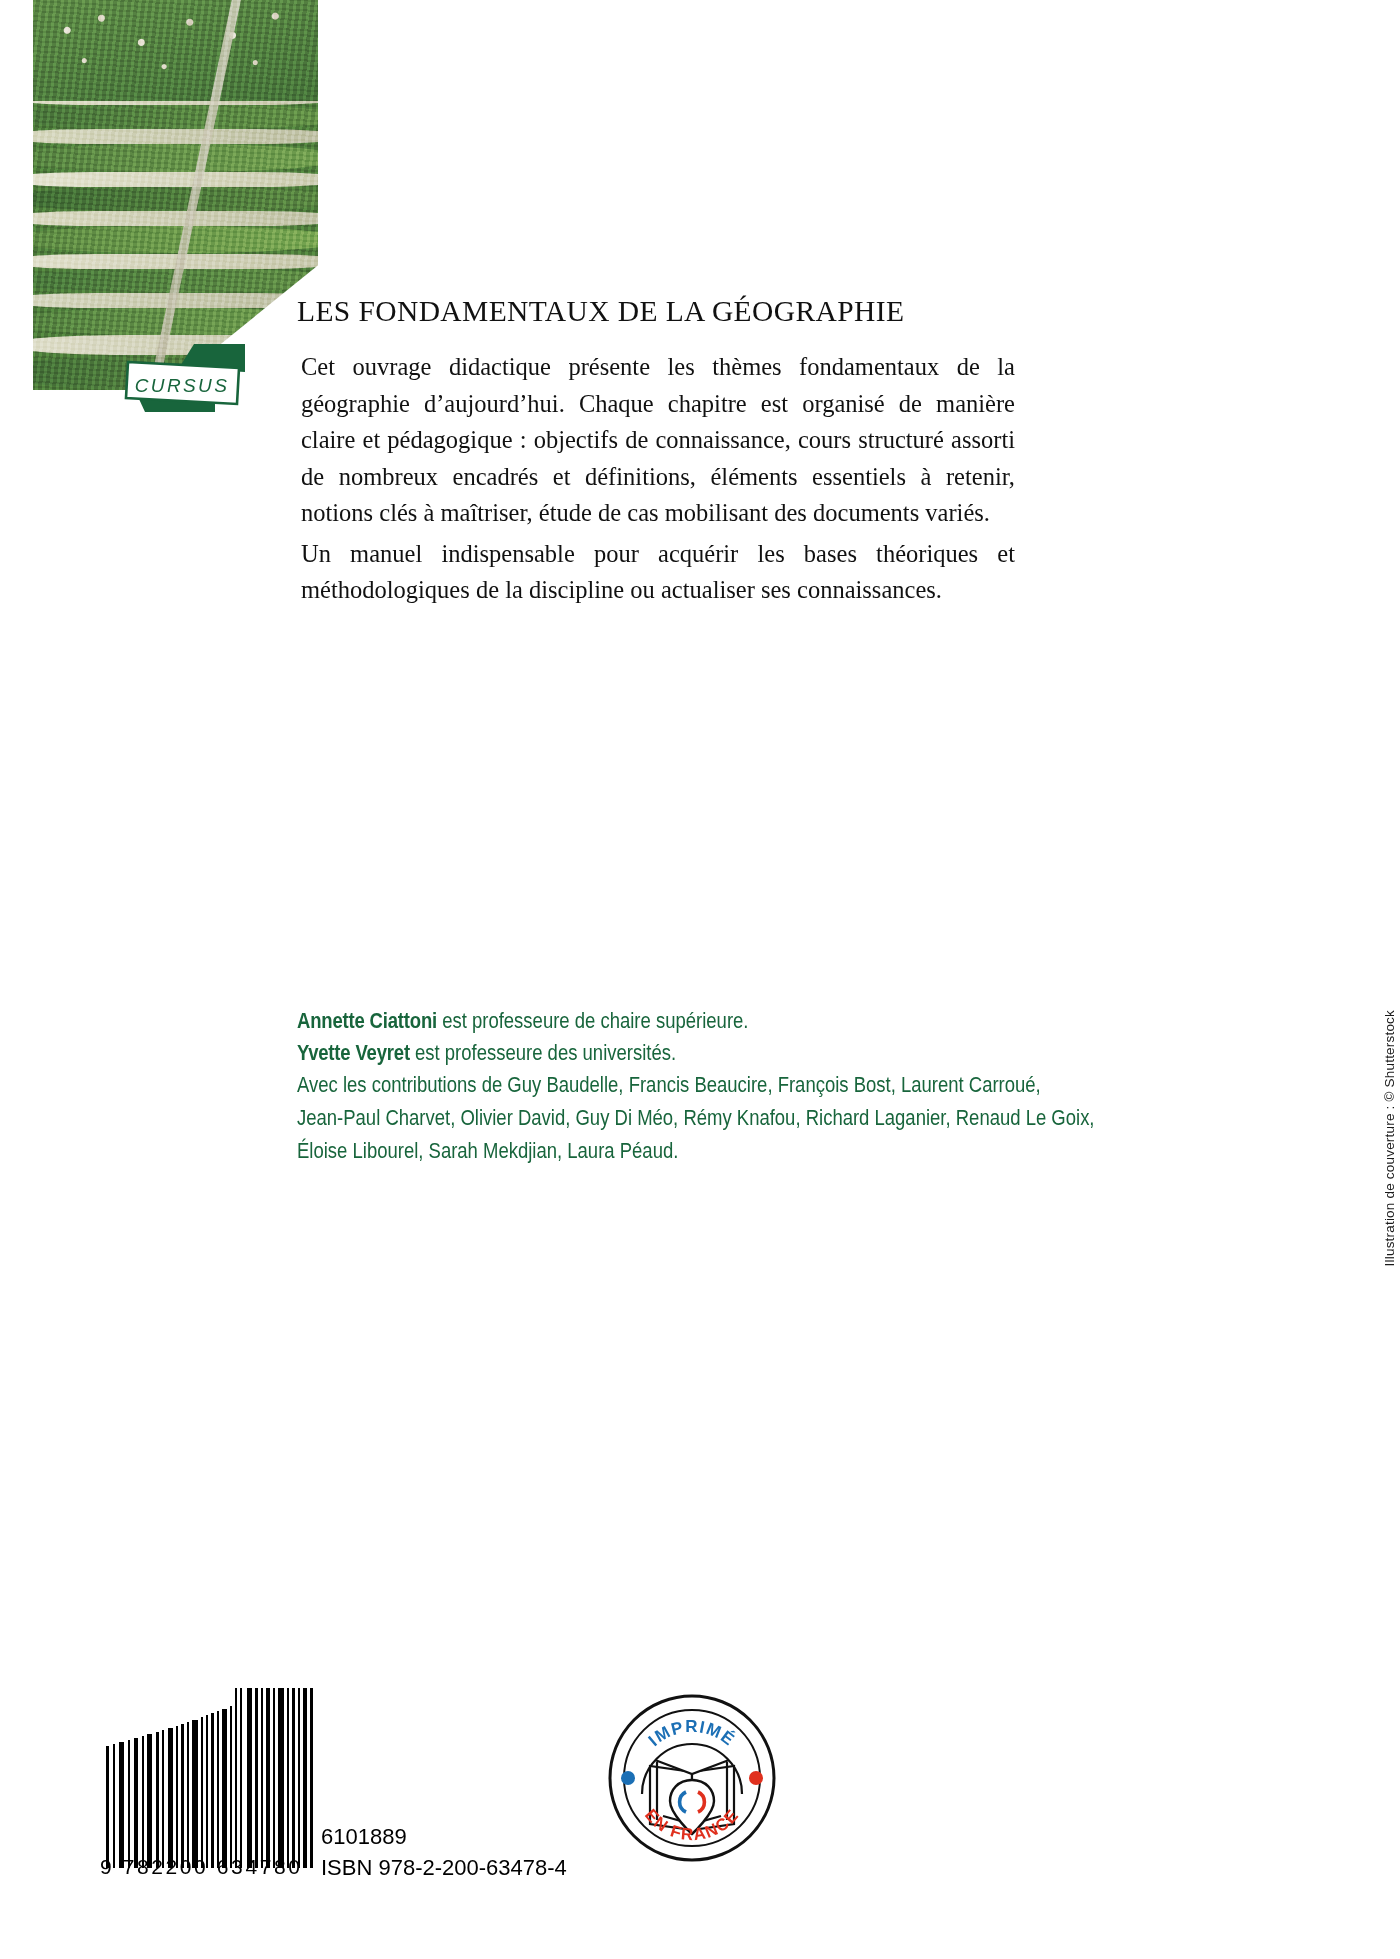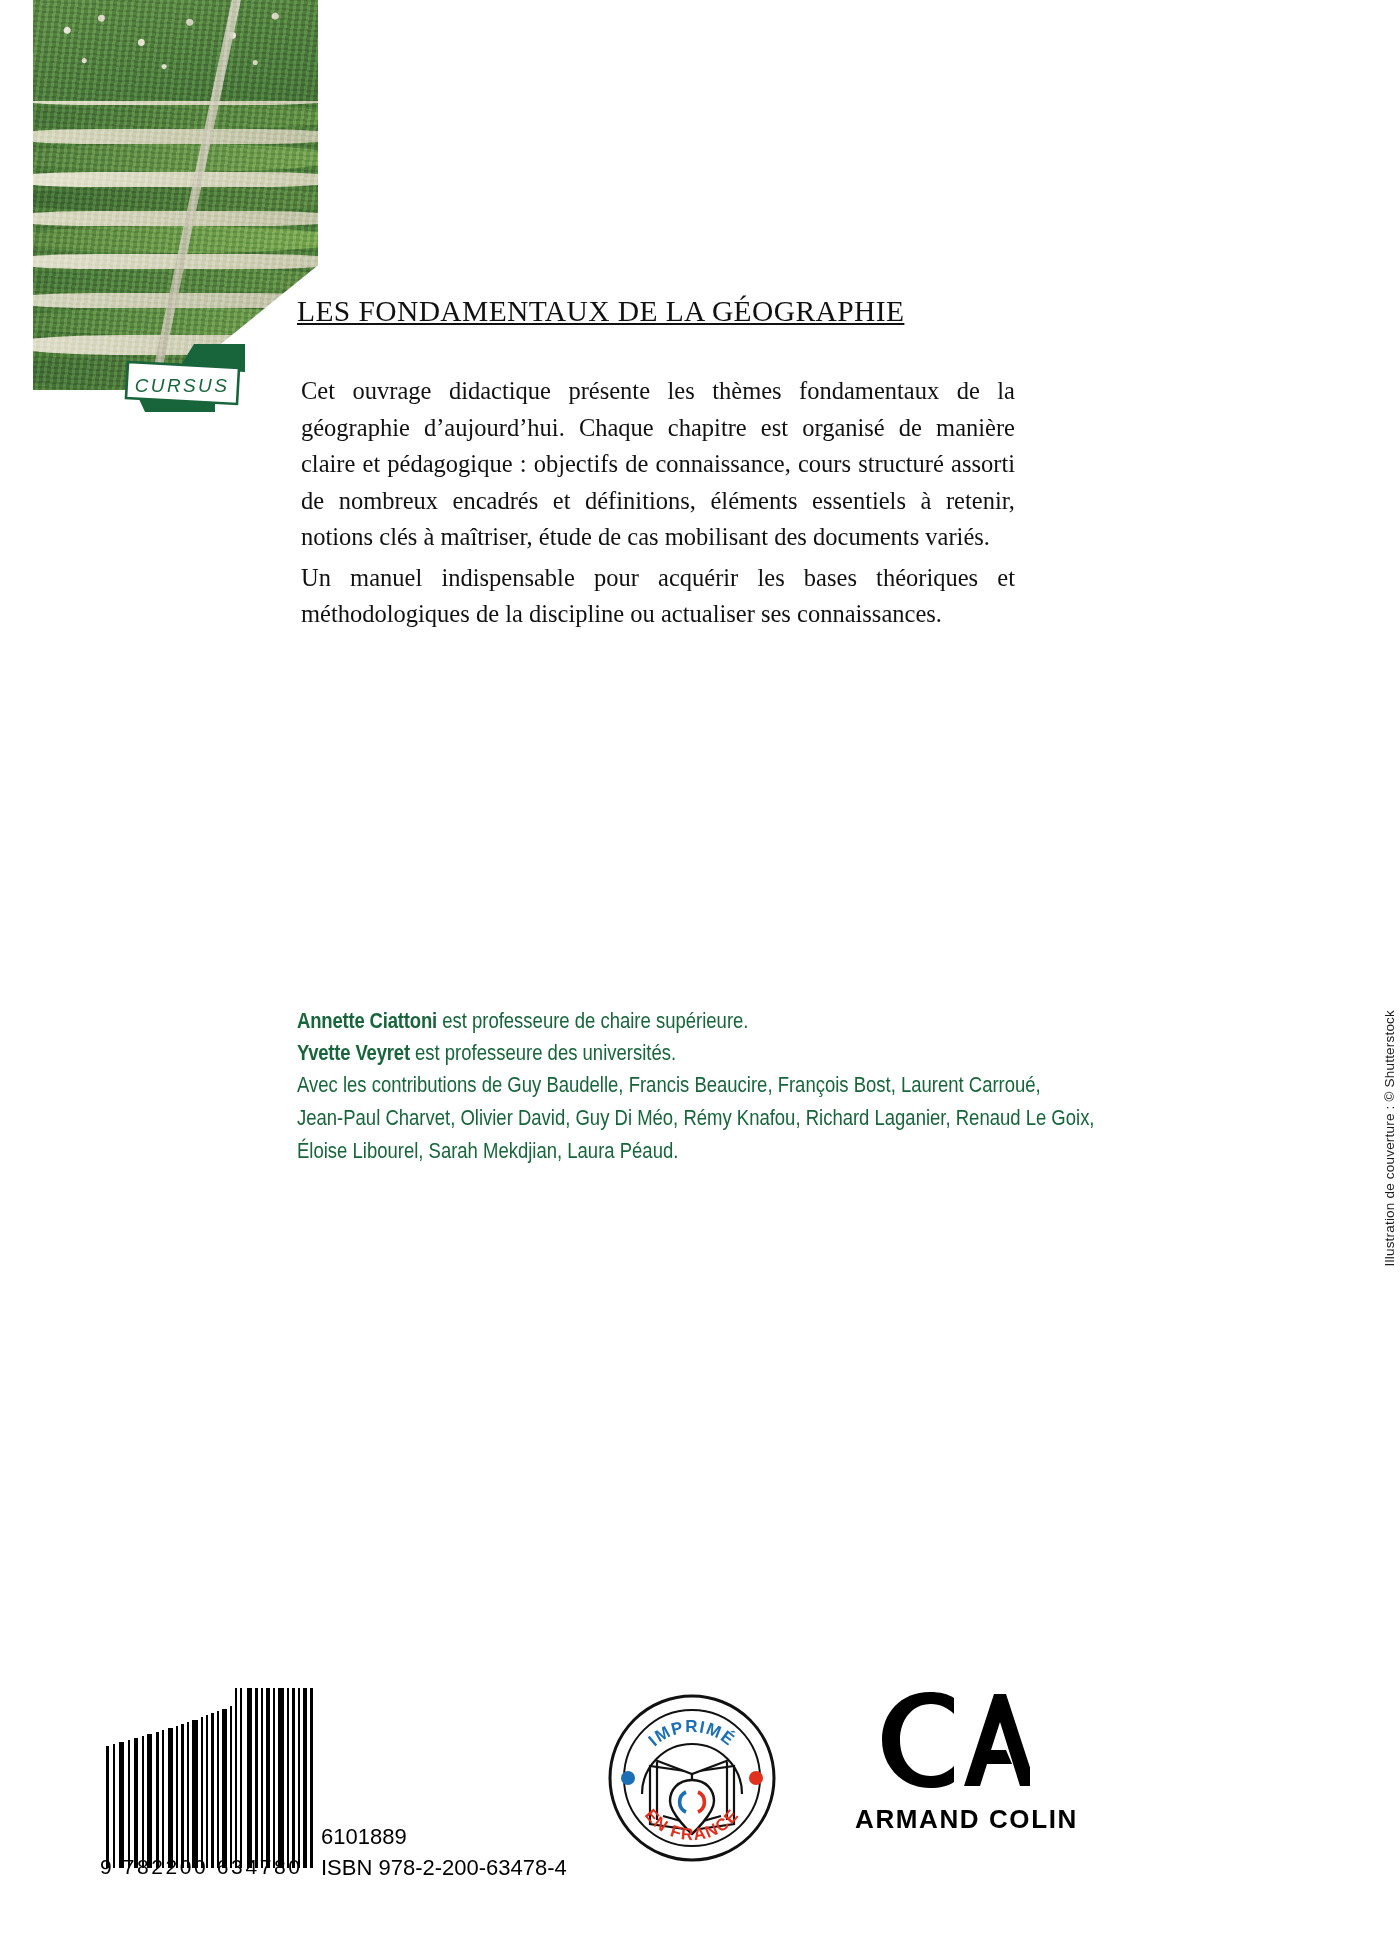--- a/index.html
+++ b/index.html
@@ -84,23 +84,22 @@
     top: 295px;
     width: 722px;
   }
   .book-title {
     font-family: "Liberation Serif", serif;
     font-size: 29.5px;
     letter-spacing: 0.4px;
     color: #111111;
     font-weight: 400;
     line-height: 1.1;
-    margin-bottom: 46px;
-    white-space: nowrap;
-    text-decoration: underline;
+    margin-bottom: 22px;
+    white-space: nowrap;
   }
   .blurb {
     font-family: "Liberation Serif", serif;
     font-size: 24.5px;
     line-height: 36.5px;
     color: #111111;
     text-align: justify;
     text-justify: inter-word;
     -webkit-hyphens: none;
     hyphens: none;
@@ -335,23 +334,14 @@
       </g>
       <text font-family="Liberation Sans, sans-serif" font-size="17" font-weight="700" fill="#1b6fb5" letter-spacing="1.4">
         <textPath href="#arcTop" startOffset="50%" text-anchor="middle">IMPRIMÉ</textPath>
       </text>
       <text font-family="Liberation Sans, sans-serif" font-size="17" font-weight="700" fill="#e0301e" letter-spacing="1.4">
         <textPath href="#arcBottom" startOffset="50%" text-anchor="middle">EN FRANCE</textPath>
       </text>
     </svg>
   </div>
 
-  <div class="publisher">
-    <svg width="170" height="120" viewBox="0 0 170 120">
-      <g fill="#000000">
-        <path d="M 70 12 C 40 12 22 34 22 60 C 22 86 42 108 70 108 C 80 108 88 106 94 102 L 94 86 C 88 92 80 96 71 96 C 52 96 40 80 40 60 C 40 40 52 24 71 24 C 80 24 88 28 94 34 L 94 18 C 88 14 80 12 70 12 Z"></path>
-        <path d="M 104 106 L 120 106 L 127 84 L 152 84 L 146 70 L 131 70 L 140 42 L 160 106 L 176 106 L 146 14 L 134 14 Z"></path>
-      </g>
-    </svg>
-    <div class="publisher-name">ARMAND COLIN</div>
-  </div>
 
 </div>
 
 </body></html>

